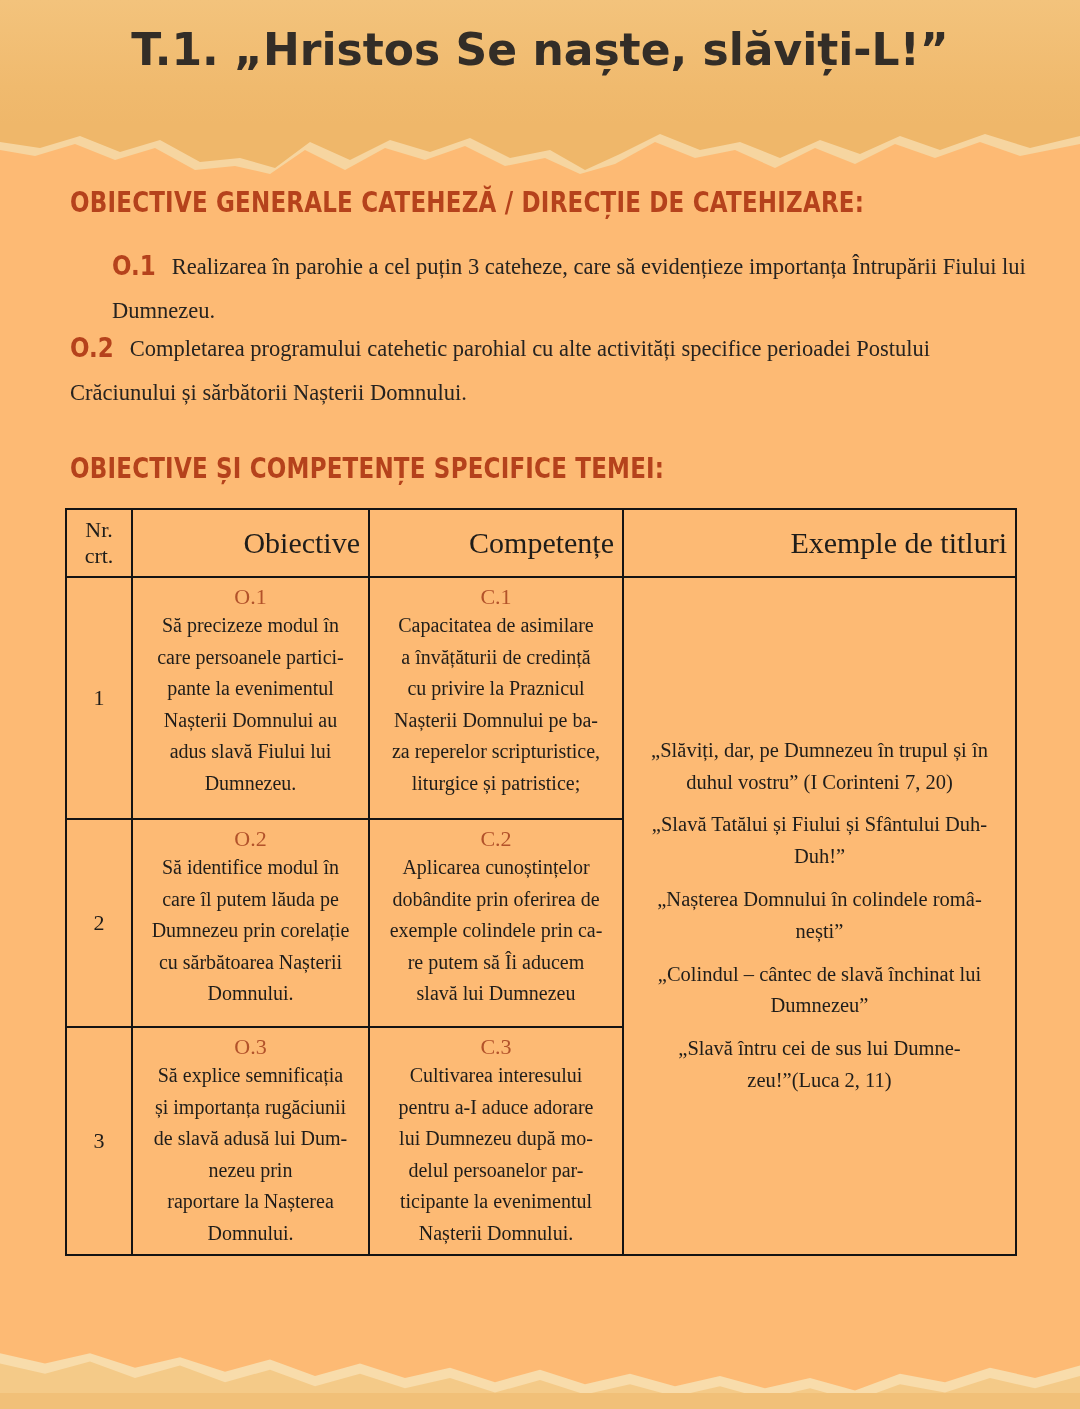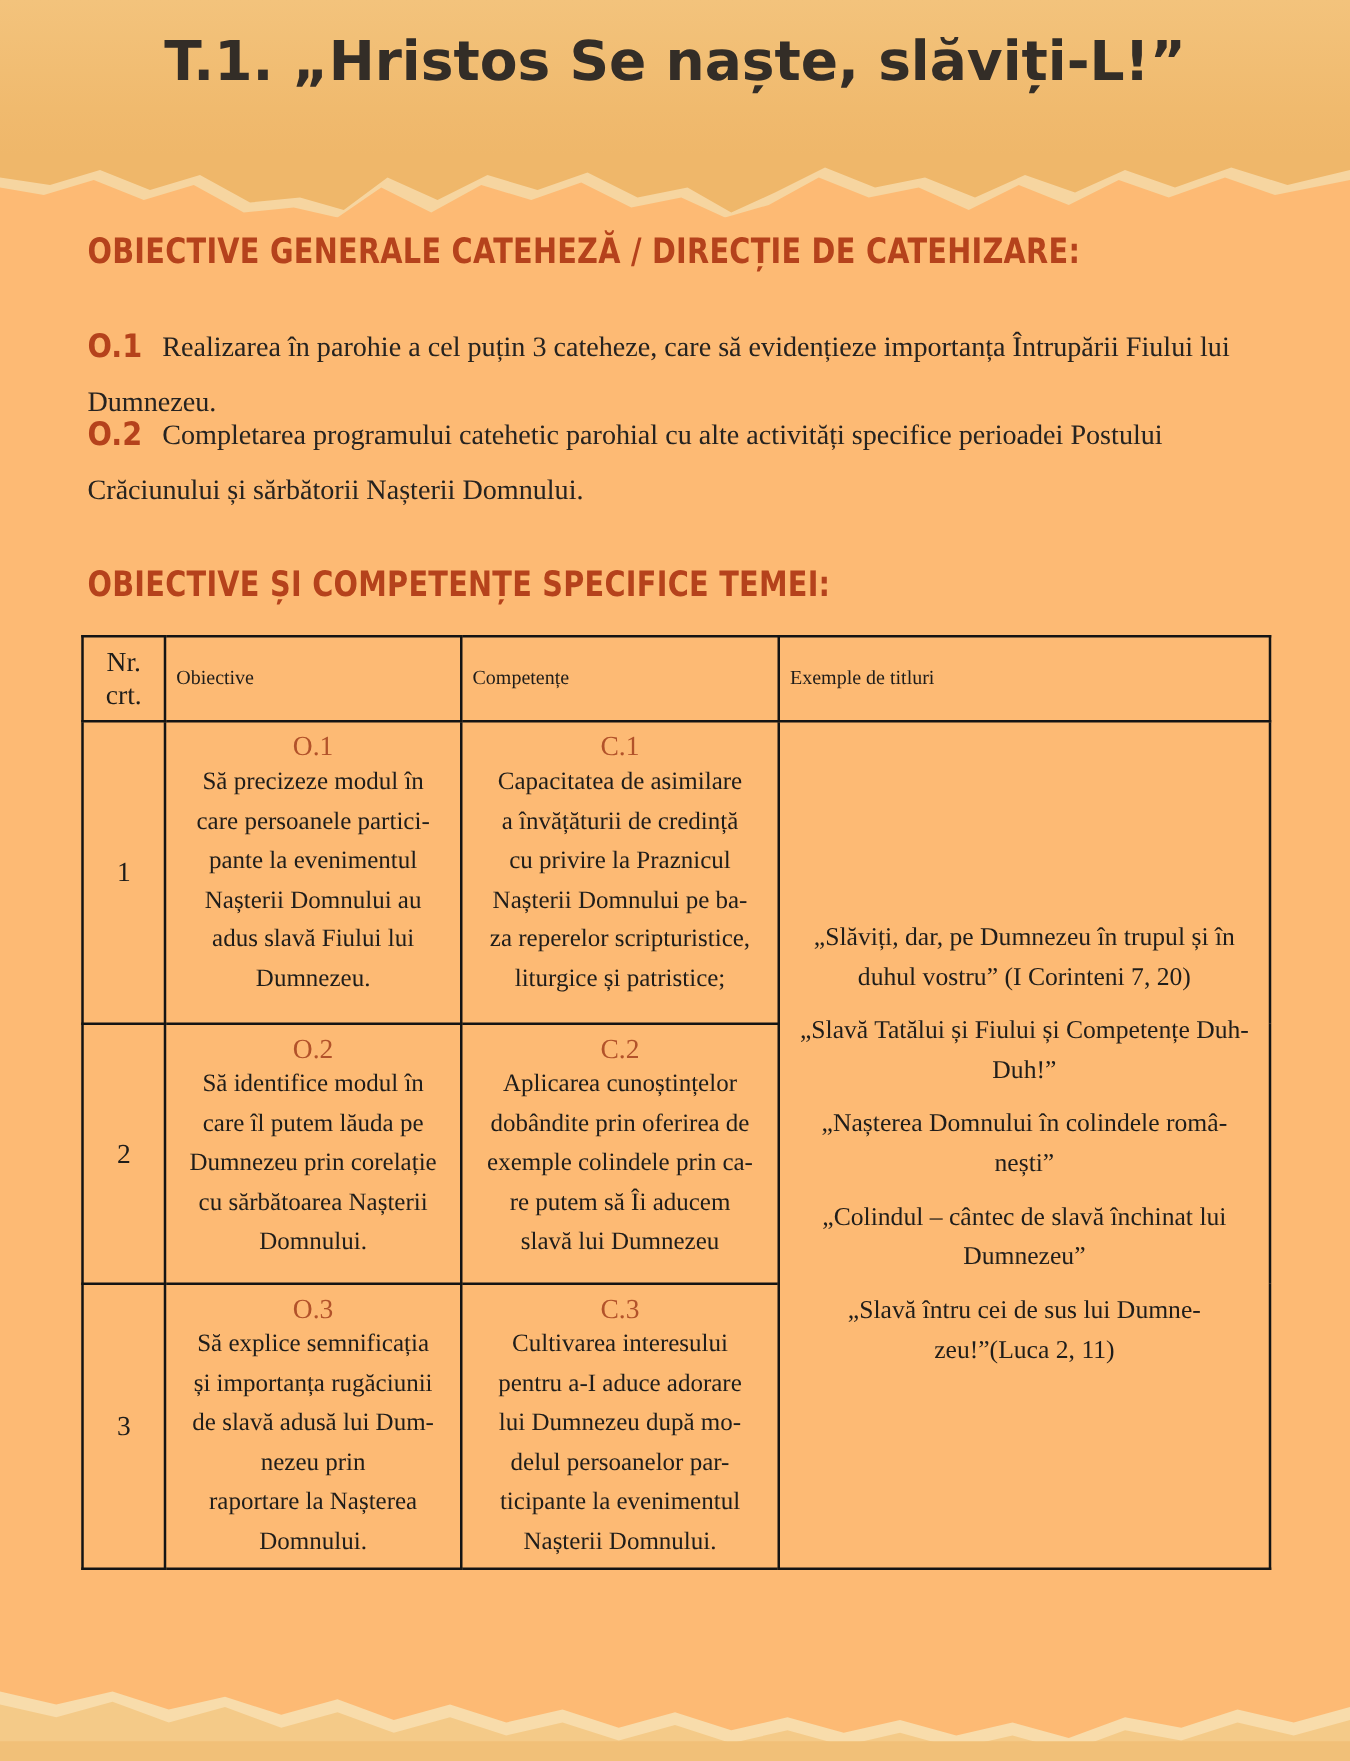--- a/index.html
+++ b/index.html
@@ -26,34 +26,34 @@
   .content { position:absolute; left:70px; top:0; width:946px; }
   .section-heading {
     position:absolute; left:0;
     font-family:"DejaVu Sans", sans-serif; font-weight:700; font-size:23px;
     color:#b5421c; letter-spacing:0.2px;
     transform:scaleY(1.22); transform-origin:left top; white-space:nowrap;
   }
   .heading-1 { top:186px; }
   .heading-2 { top:452px; }
   .objective-para { position:absolute; left:0; width:946px; font-size:22.5px; line-height:44px; color:#262320; }
-  .para-1 { top:256px; }
+  .para-1 { top:244px;margin-left:42px; }
   .para-2 { top:326px; }
   .obj-label {
     display:inline-block; font-family:"DejaVu Sans", sans-serif; font-weight:700;
     font-size:23px; color:#b5421c; margin-right:16px; transform:scaleY(1.12);
   }
   
   .obj-table {
     position:absolute; left:-5px; top:508px;
     border-collapse:collapse; table-layout:fixed; width:950px;
     color:#1f1d1a;
   }
   .obj-table th, .obj-table td { border:2.5px solid #141414; padding:4px 8px; }
-  .obj-table th { font-weight:normal; font-size:16px; text-align:left; height:68px; }
+  .obj-table th { font-weight:normal; font-size:30px; text-align:right; height:68px; }
   th.nr-head { white-space:pre-line; text-align:center; font-size:22px; padding:2px; }
   td.nr-cell { text-align:center; vertical-align:middle; font-size:22px; }
   td.body-cell { vertical-align:top; }
   .cell-code { text-align:center; font-size:22px; color:#b2522a; margin-top:2px; }
   .cell-text { white-space:pre-line; text-align:center; font-size:20px; line-height:1.58; }
   td.examples-cell { vertical-align:middle; padding:22px 10px; }
   .example { white-space:pre-line; text-align:center; font-size:20.5px; line-height:1.55; margin:11px 0; }
   .row-1 { height:242px; } .row-2 { height:208px; } .row-3 { height:214px; }
   
   .band-bottom-strip { position:absolute; bottom:0; left:0; right:0; height:16px; background:#f1c078; }
@@ -113,21 +113,21 @@
             <div class="cell-text">Capacitatea de asimilare
 a învățăturii de credință
 cu privire la Praznicul
 Nașterii Domnului pe ba-
 za reperelor scripturistice,
 liturgice și patristice;</div>
           </td>
           <td class="examples-cell" rowspan="3">
             <p class="example">„Slăviți, dar, pe Dumnezeu în trupul și în
 duhul vostru” (I Corinteni 7, 20)</p>
-            <p class="example">„Slavă Tatălui și Fiului și Competențe Duh-
+            <p class="example">„Slavă Tatălui și Fiului și Sfântului Duh-
 Duh!”</p>
             <p class="example">„Nașterea Domnului în colindele româ-
 nești”</p>
             <p class="example">„Colindul – cântec de slavă închinat lui
 Dumnezeu”</p>
             <p class="example">„Slavă întru cei de sus lui Dumne-
 zeu!”(Luca 2, 11)</p>
           </td>
         </tr>
         <tr class="row-2">

